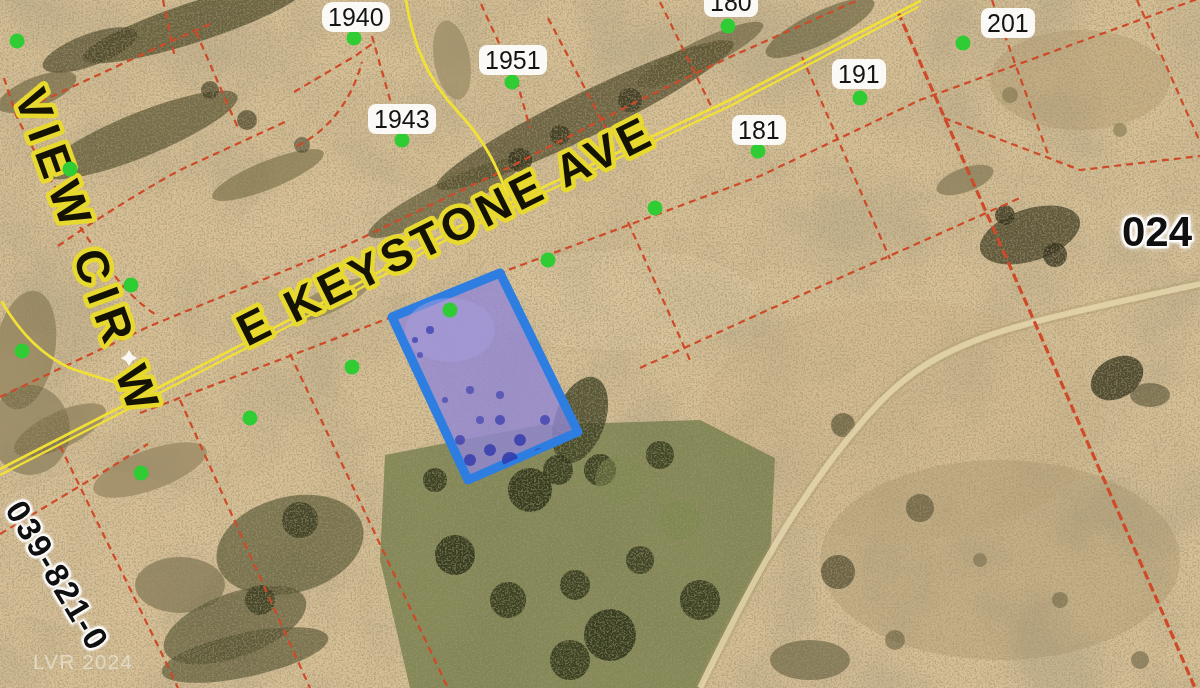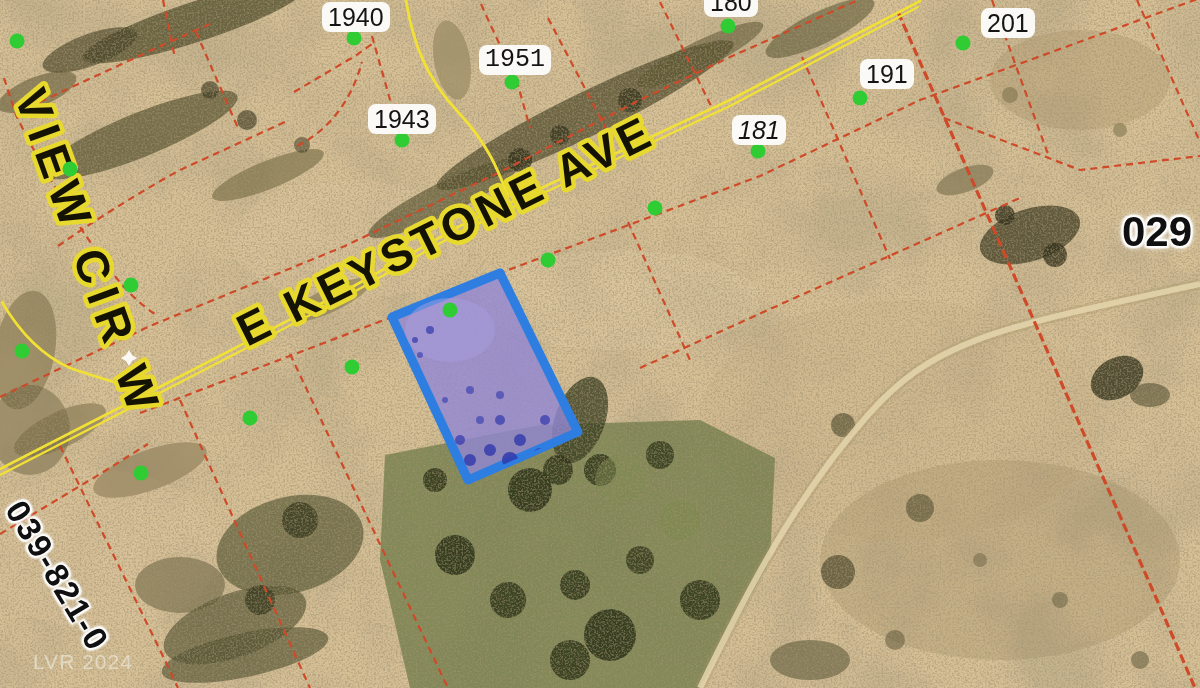--- a/index.html
+++ b/index.html
@@ -219,26 +219,26 @@
     <circle cx="450" cy="310" r="7.5"></circle>
     <circle cx="548" cy="260" r="7.5"></circle>
     <circle cx="655" cy="208" r="7.5"></circle>
     <circle cx="728" cy="26" r="7.5"></circle>
     <circle cx="758" cy="151" r="7.5"></circle>
     <circle cx="860" cy="98" r="7.5"></circle>
     <circle cx="963" cy="43" r="7.5"></circle>
   </g>
 </svg>
 
-<div class="lbl" style="left:322px;top:2px;">1940</div>
-<div class="lbl" style="left:479px;top:45px;font-family:Liberation Mono, monospace;">1951</div>
+<div class="lbl" style="left:322px;top:2px;border-radius:11px;">1940</div>
+<div class="lbl" style="left:479px;top:45px;">1951</div>
 <div class="lbl" style="left:368px;top:104px;">1943</div>
 <div class="lbl" style="left:704px;top:-13px;">180</div>
 <div class="lbl" style="left:934px;top:8px;margin-left:47px;">201</div>
-<div class="lbl" style="left:860px;top:59px;">191</div>
-<div class="lbl" style="left:732px;top:115px;font-style:italic;">181</div>
-
-<div id="district-label" style="left:1122px;top:208px;">029</div>
+<div class="lbl" style="left:832px;top:59px;">191</div>
+<div class="lbl" style="left:732px;top:115px;">181</div>
+
+<div id="district-label" style="left:1122px;top:208px;">024</div>
 <div id="apn-label" style="left:30px;top:494px;">039-821-0</div>
 
 <div id="watermark" style="left:5px;top:650px;">LVR 2024</div>
 
 </div>
 
 </body></html>

